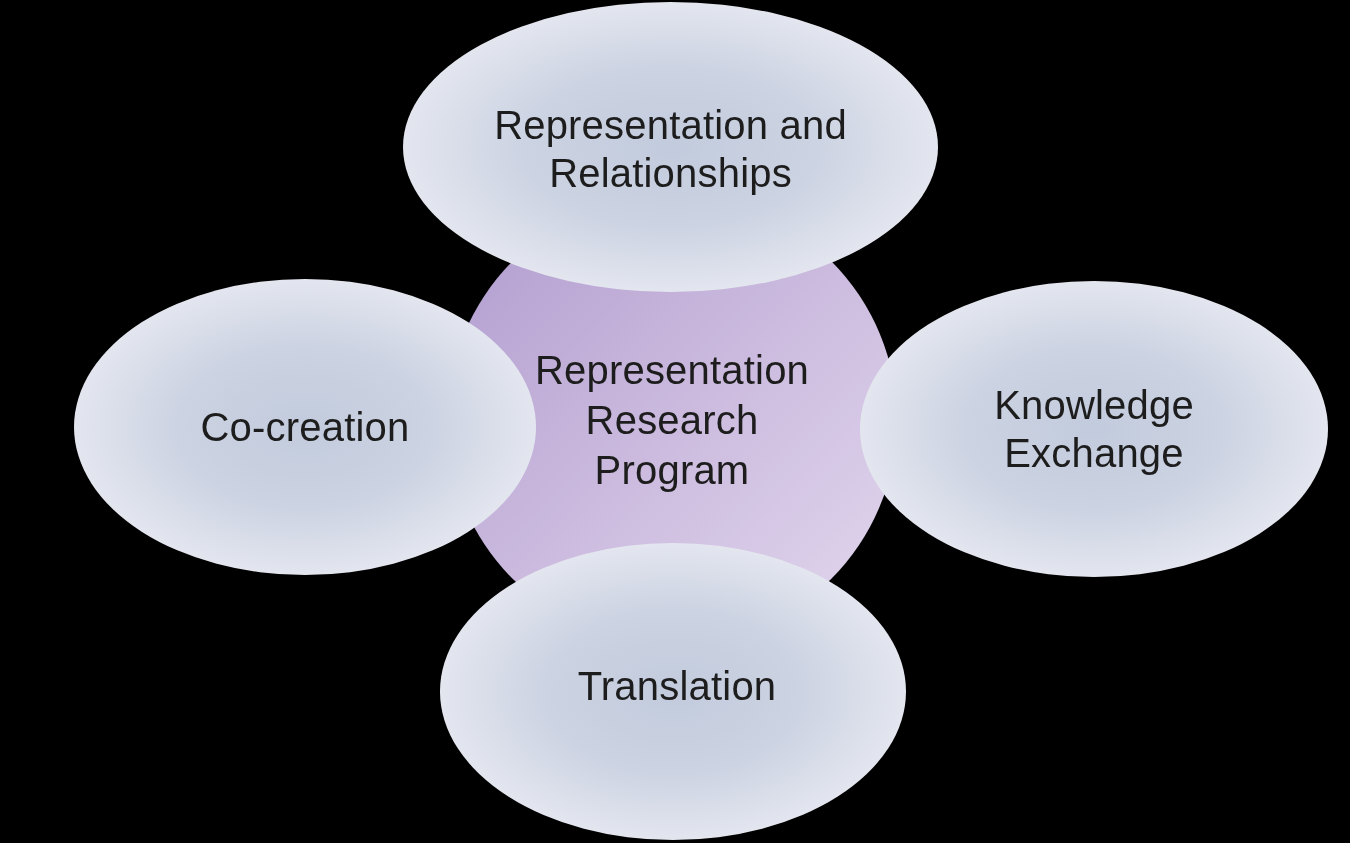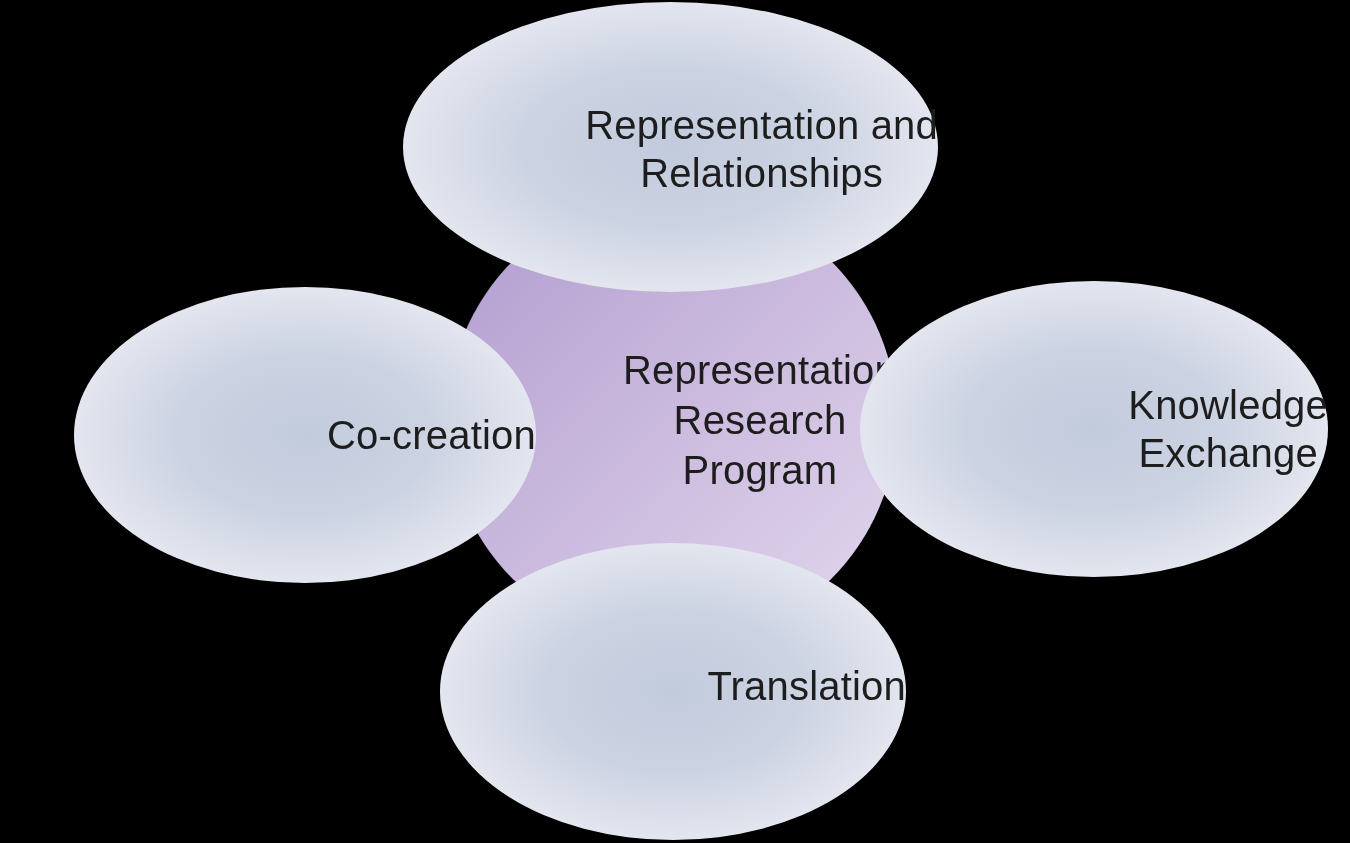--- a/index.html
+++ b/index.html
@@ -21,21 +21,21 @@
   }
   .canvas {
     position: relative;
     width: 1350px; height: 843px;
     background: var(--background);
   }
   .node, .hub {
     position: absolute;
     display: flex;
     align-items: center;
-    justify-content: flex-end;
+    justify-content: center;
     text-align: center;
     border-radius: 50%;
   }
   .node {
     z-index: 2;
     background: radial-gradient(50% 50% at 50% 50%,
       var(--node-fill-center) 0%,
       var(--node-fill-mid) 55%,
       var(--node-fill-edge) 100%);
   }
@@ -50,21 +50,21 @@
     color: var(--text);
     white-space: pre-line;
     font-weight: 400;
     letter-spacing: 0.2px;
   }
   .node-label { font-size: 40px; line-height: 48px; }
   .hub-label  { font-size: 40px; line-height: 50px; }
 
   .hub-center     { left: 447px; top: 195px; width: 450px; height: 450px; }
   .node-top       { left: 403px; top: 2px;   width: 535px; height: 290px; }
-  .node-left      { left: 74px;  top: 287px; width: 462px; height: 296px; }
+  .node-left      { left: 74px;  top: 279px; width: 462px; height: 296px; }
   .node-right     { left: 860px; top: 281px; width: 468px; height: 296px; }
   .node-bottom    { left: 440px; top: 543px; width: 466px; height: 297px; }
 
   
   .node-top .node-label { position: relative; top: 2px; }
   .node-bottom .node-label { position: relative; top: -6px; margin-left: 8px; }
 </style>
 </head>
 <body>
 

